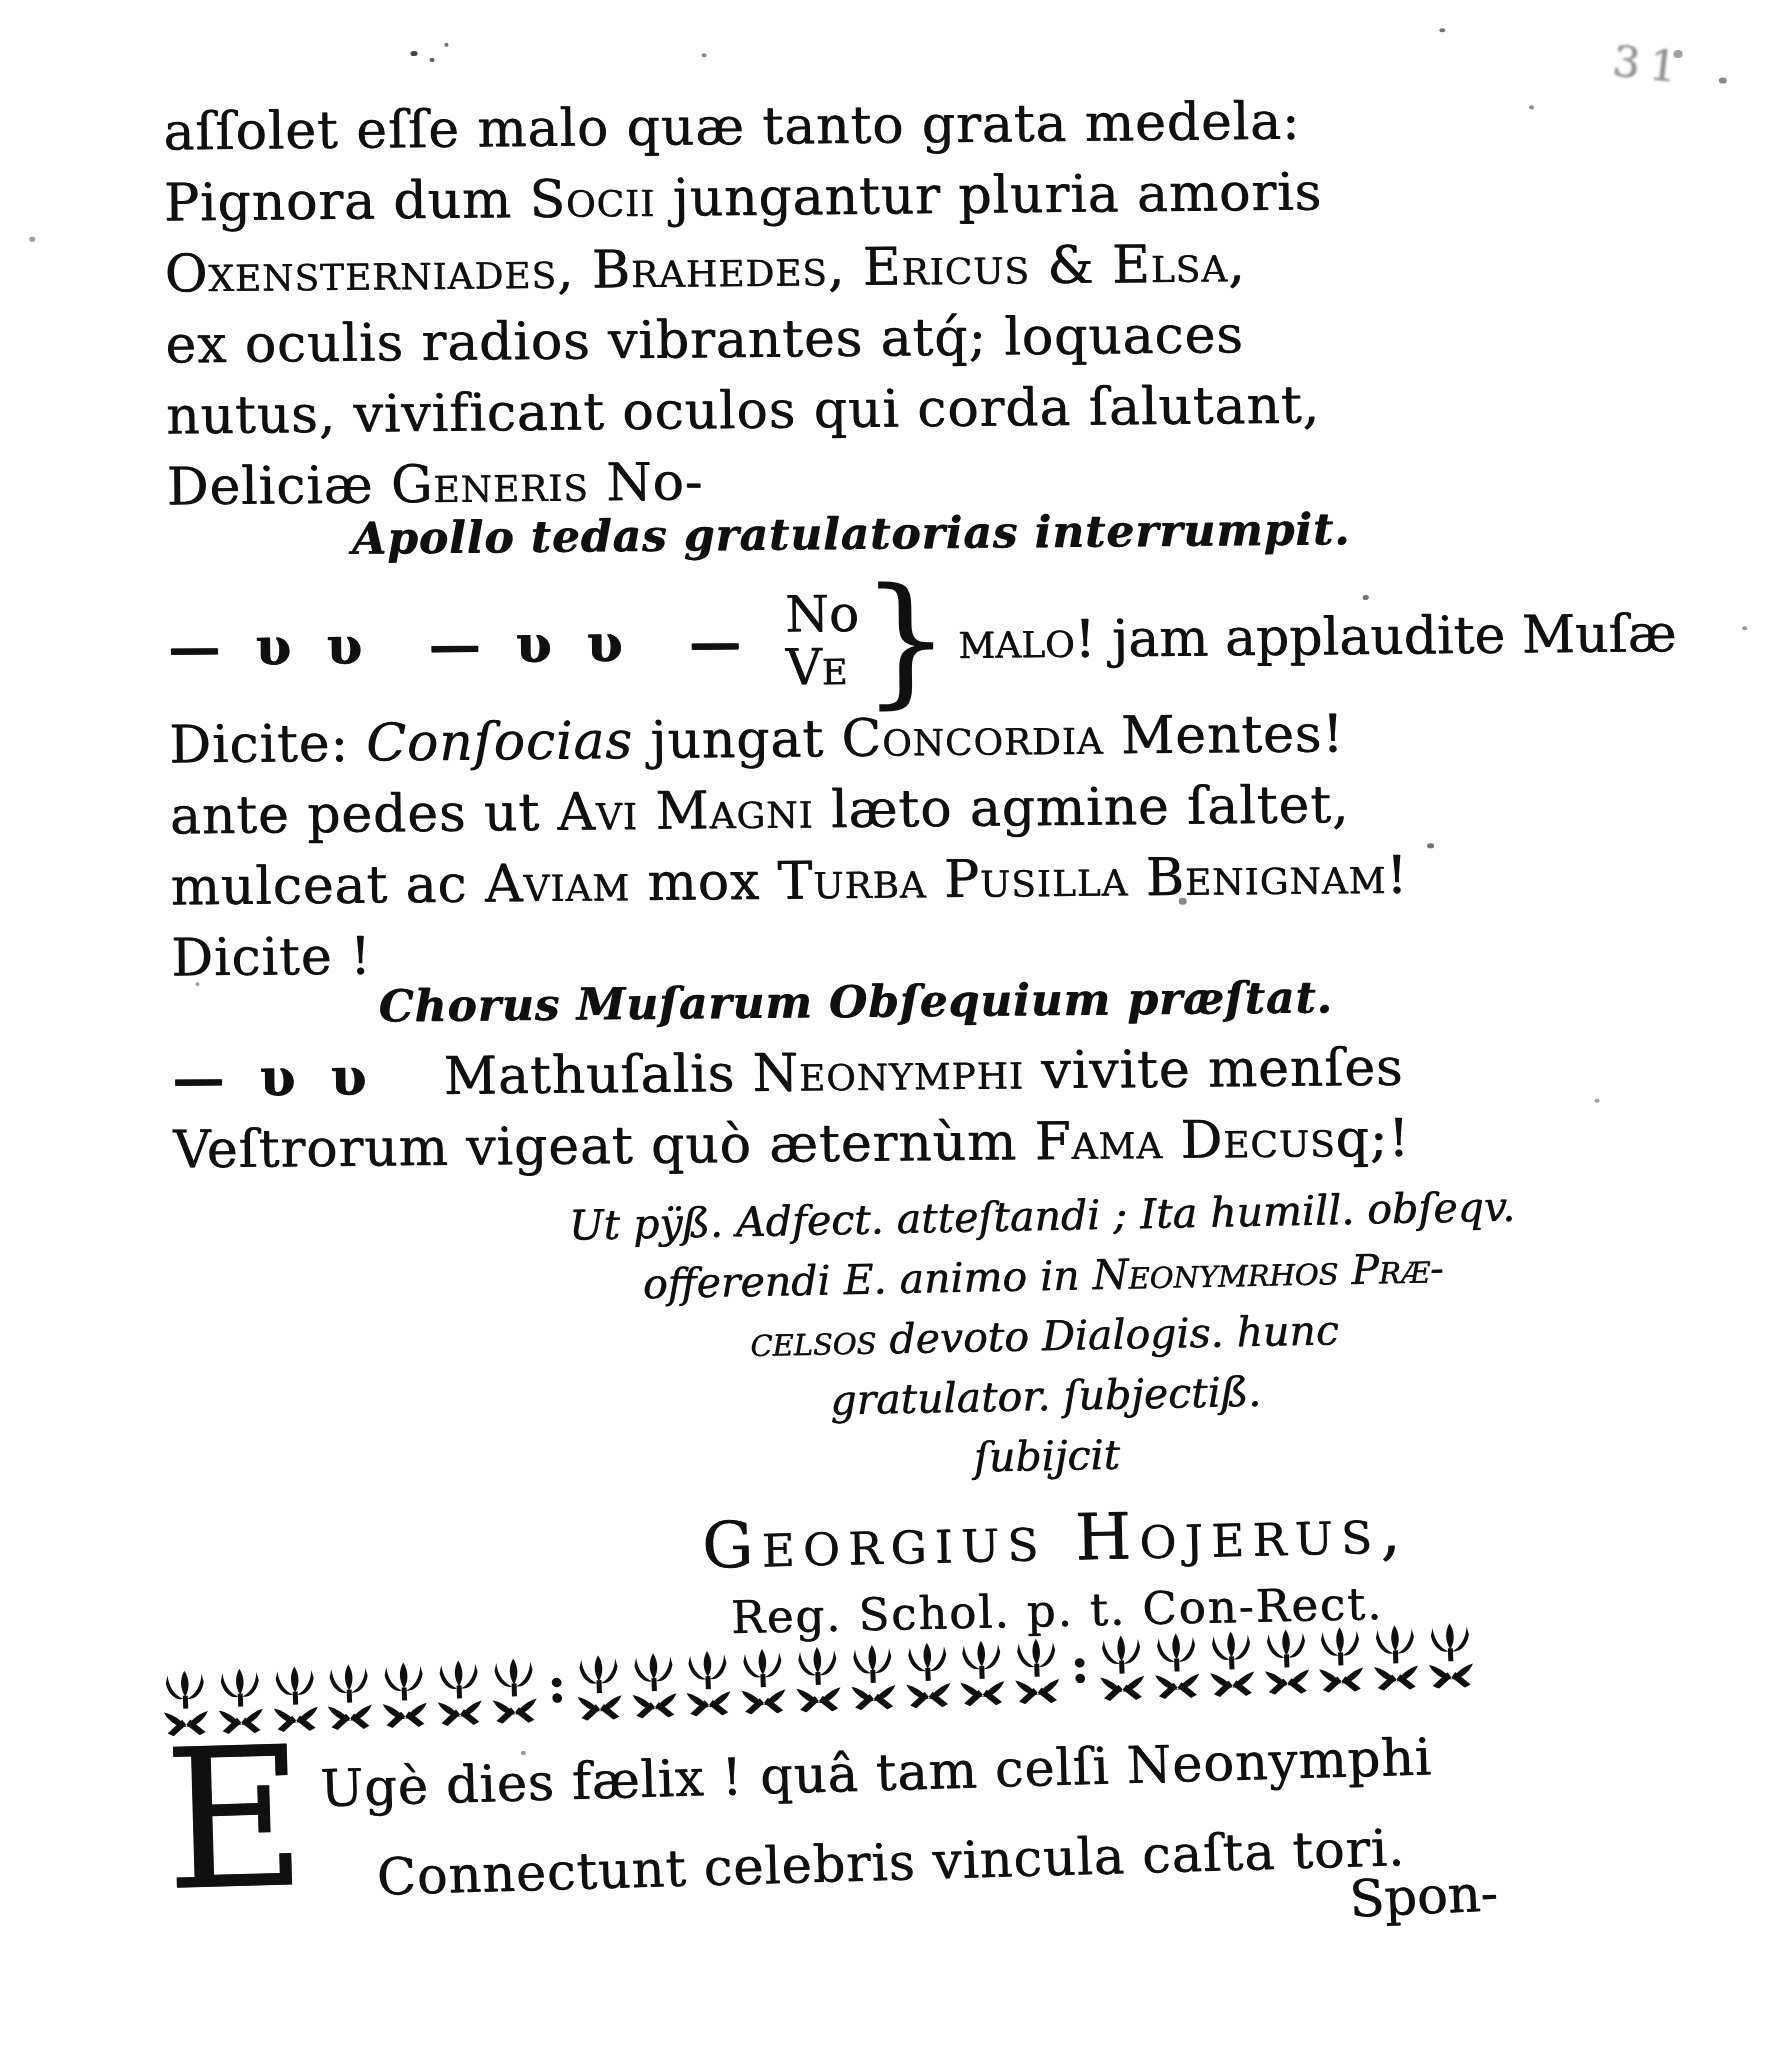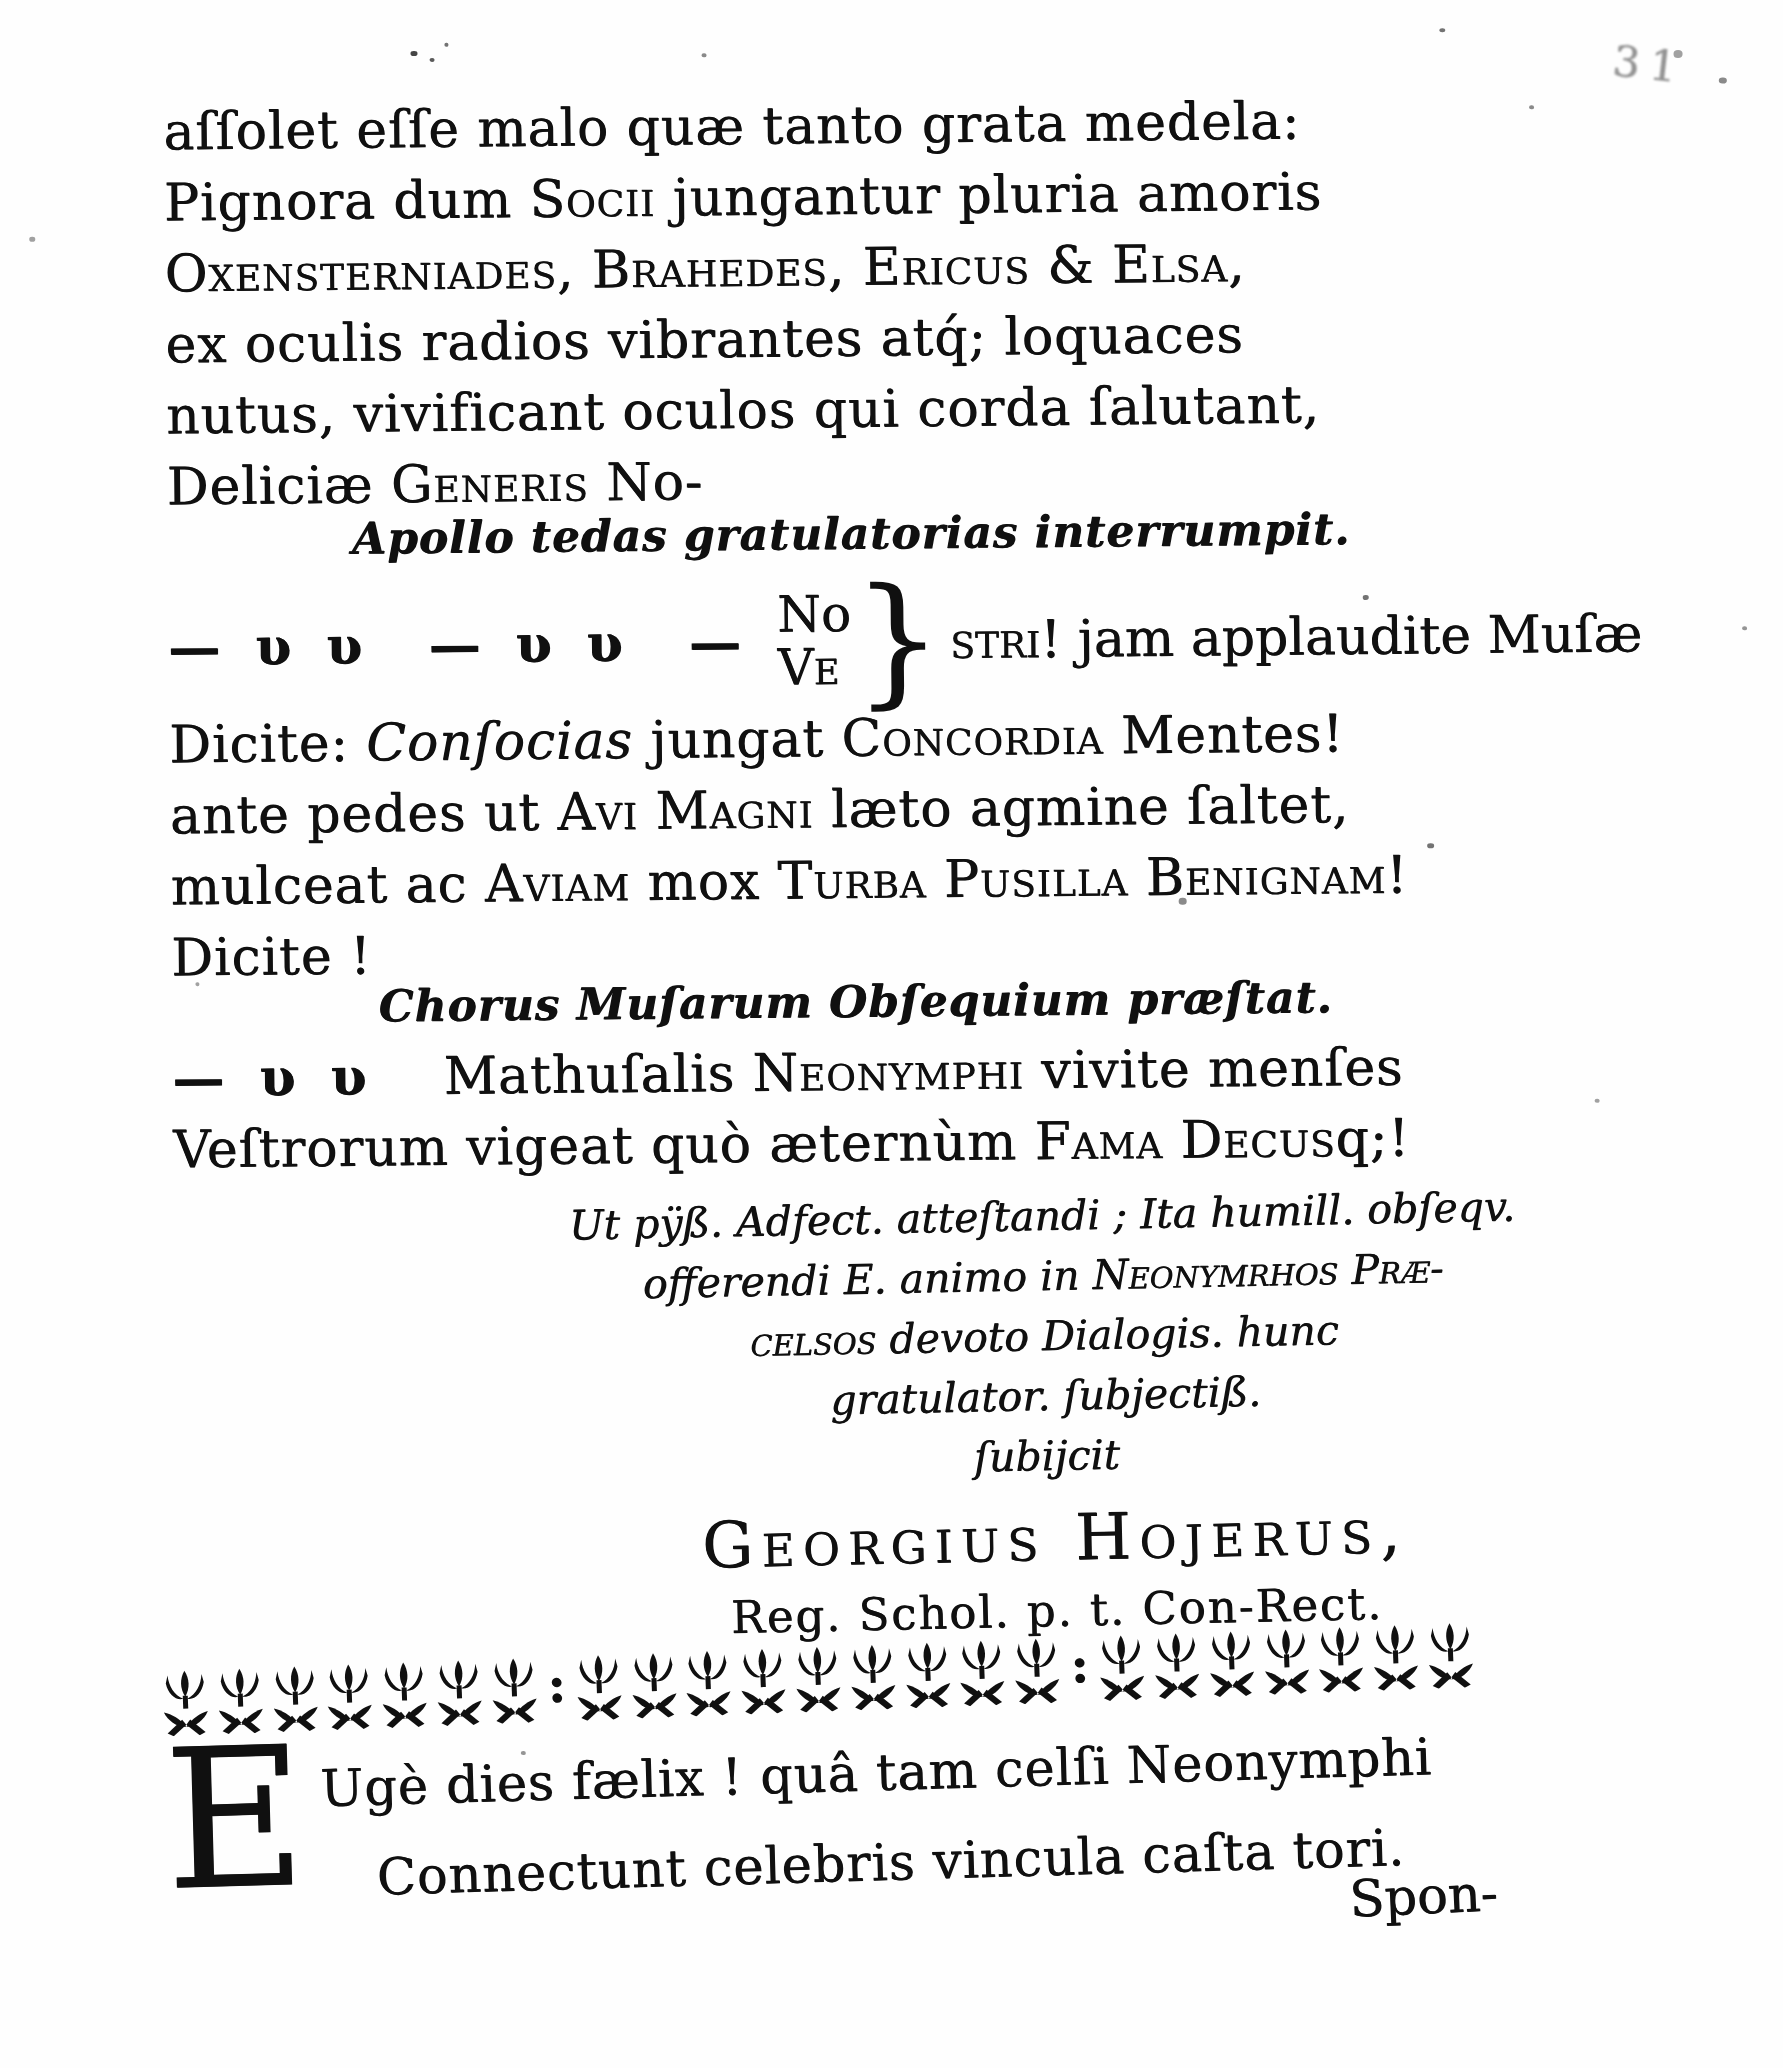--- a/index.html
+++ b/index.html
@@ -17,21 +17,21 @@
   #poem2{top:703px;}
   #poem3{top:1036px;}
   .heading{position:absolute;left:171px;width:1368px;text-align:center;
            font-style:italic;font-weight:700;font-size:44px;letter-spacing:0.9px;}
   #apollo-heading{top:508px;}
   #chorus-heading{top:976px;}
   .bracegroup{position:absolute;left:171px;top:562px;height:157px;display:flex;
               align-items:center;font-size:52px;}
   .tokens{display:flex;gap:58px;font-weight:700;letter-spacing:8.4px;}
   .stack{display:flex;flex-direction:column;align-items:flex-start;line-height:53px;
-         font-size:50px;margin-left:28px;}
+         font-size:50px;margin-left:36px;}
   .brace{font-size:141px;line-height:141px;font-weight:400;margin:0 3.7px 0 1.9px;text-shadow:none;}
   .rest{margin-left:3.7px;}
   .dedication{position:absolute;left:525px;top:1188px;width:1031px;text-align:center;
               font-size:41px;line-height:60px;font-style:italic;transform:rotate(-0.6deg);}
   .signature{position:absolute;left:394px;top:1503px;width:1312px;text-align:center;
              transform:rotate(-0.7deg);}
   .sig-name{font-variant:small-caps;font-size:64px;letter-spacing:8.4px;}
   .sig-role{font-size:45px;margin-top:9.4px;letter-spacing:1.9px;}
   .ornament-row{position:absolute;left:152px;top:1645px;width:1368px;display:flex;
                 align-items:flex-start;gap:2.8px;transform:rotate(-1.6deg);}
@@ -69,21 +69,21 @@
       <span class="tokens" id="meter-tokens">
           <span>— υ υ</span>
           <span>— υ υ</span>
           <span>—</span>
         </span>
       <span class="stack">
         <span>No</span>
         <span class="sc">Ve</span>
       </span>
       <span class="brace">}</span>
-      <span class="rest" id="brace-rest"><div class="line" style="display: inline;"><span class="sc">stri</span><span>! jam applaudite Muſæ</span></div></span>
+      <span class="rest" id="brace-rest"><div class="line" style="display: inline;"><span class="sc">malo</span><span>! jam applaudite Muſæ</span></div></span>
     </div>
 
     <div class="poem lines" id="poem2">
         <div class="line"><span>Dicite: </span><span class="it">Conſocias</span><span> jungat </span><span class="sc">Concordia</span><span> Mentes!</span></div>
         <div class="line"><span>ante pedes ut </span><span class="sc">Avi Magni</span><span> læto agmine ſaltet,</span></div>
         <div class="line"><span>mulceat ac </span><span class="sc">Aviam</span><span> mox </span><span class="sc">Turba Pusilla Benignam</span><span>!</span></div>
         <div class="line"><span>Dicite !</span></div>
       </div>
 
     <div class="heading" id="chorus-heading">Chorus Muſarum Obſequium præſtat.</div>

